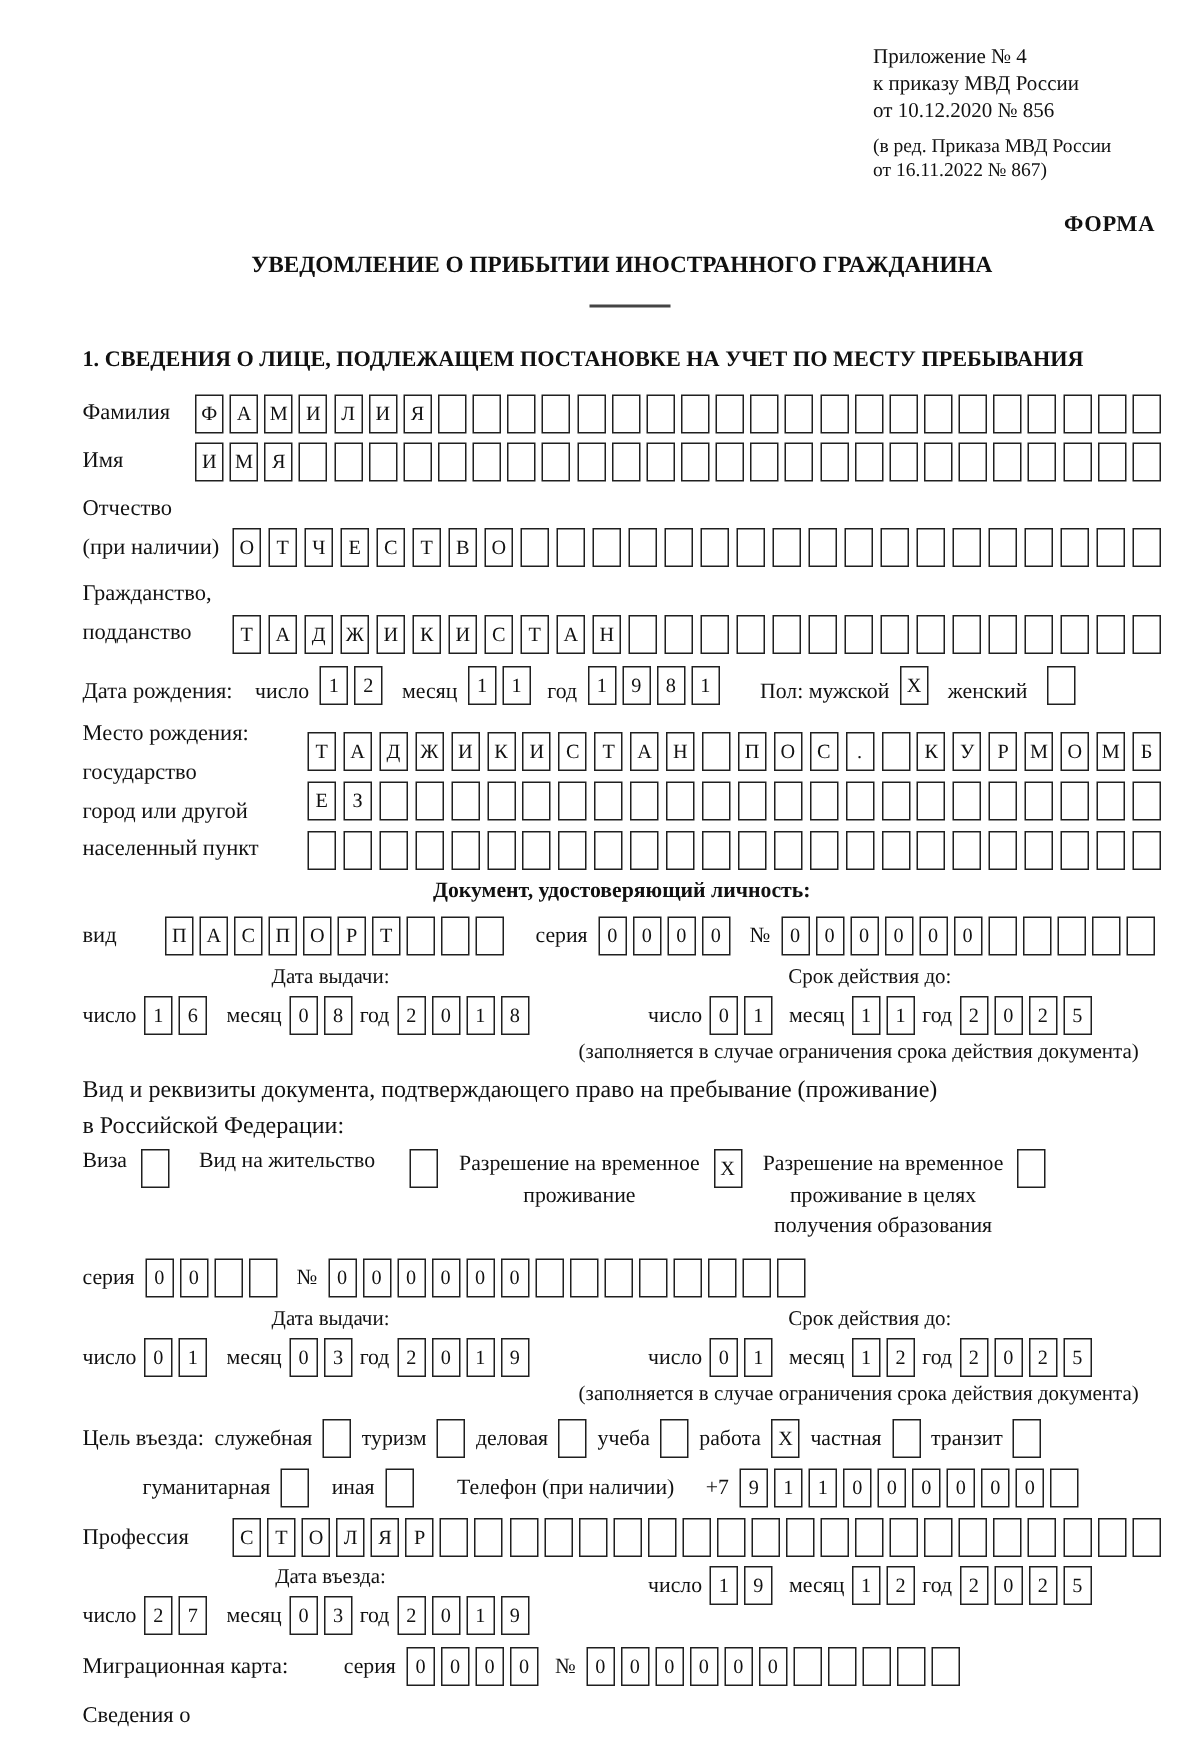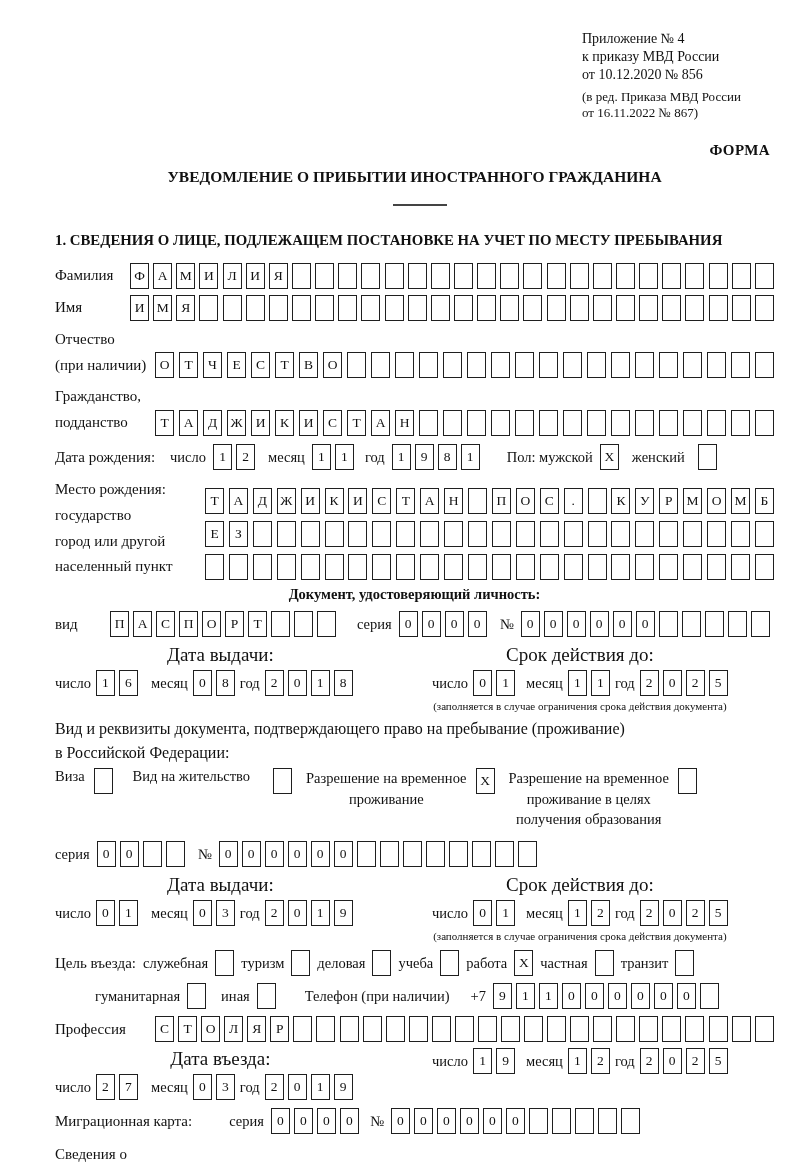--- a/index.html
+++ b/index.html
@@ -23,23 +23,23 @@
   .cells-fixed{display:inline-flex;gap:4px;}
   .cell{box-sizing:border-box;width:19px;height:26px;border:1.8px solid #1f1f1f;
         display:inline-flex;align-items:center;justify-content:center;
         font-size:13.5px;flex:0 0 19px;background:#fff;}
   .stack{flex:1;display:flex;flex-direction:column;gap:7px;}
 
   .dochead{text-align:center;font-weight:bold;font-size:14.5px;margin:4px 0 8px;}
   .twocol{display:flex;margin-bottom:8px;}
   .col-l{flex:0 0 46%;}
   .col-r{flex:1;}
-  .colhead{text-align:center;font-size:19px;margin-bottom:4px;}
+  .colhead{text-align:center;font-size:14px;margin-bottom:4px;}
   .dateline{display:flex;align-items:center;gap:5px;font-size:14.5px;}
-  .note{font-size:11px;text-align:center;margin-top:4px;}
+  .note{font-size:14px;margin-top:4px;}
 
   .plain{font-size:16px;margin-bottom:6px;}
   .opts{display:flex;align-items:flex-start;margin:4px 0 12px;gap:14px;}
   .opt{display:flex;align-items:flex-start;gap:9px;font-size:14.5px;}
   .optlines{text-align:center;line-height:1.4;}
   .gapline{display:flex;align-items:center;gap:7px;font-size:14.5px;margin-bottom:7px;flex-wrap:nowrap;}
   .ind40{margin-left:40px;}
   .ml30{margin-left:30px;}
 </style>
 </head>
@@ -197,21 +197,21 @@
         <span class="cell"></span>
         <span class="cell"></span>
         <span class="cell"></span>
         <span class="cell"></span>
         <span class="cell"></span>
         <span class="cell"></span>
         <span class="cell"></span>
       </span>
   </div>
 
-  <div class="gapline" style="margin-top:8px;">
+  <div class="gapline" style="margin-top:8px;align-items:flex-end;">
     <span class="lbl">Дата рождения:</span>
     <span style="margin-left:8px;">число</span>
     <span class="cells-fixed">
         <span class="cell">1</span>
         <span class="cell">2</span>
       </span>
     <span style="margin-left:6px;">месяц</span>
     <span class="cells-fixed">
         <span class="cell">1</span>
         <span class="cell">1</span>

